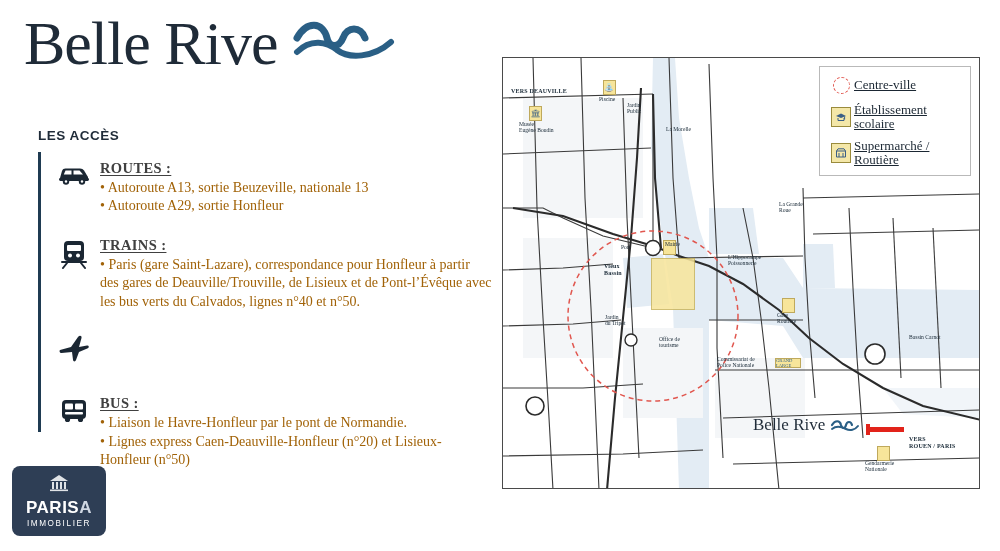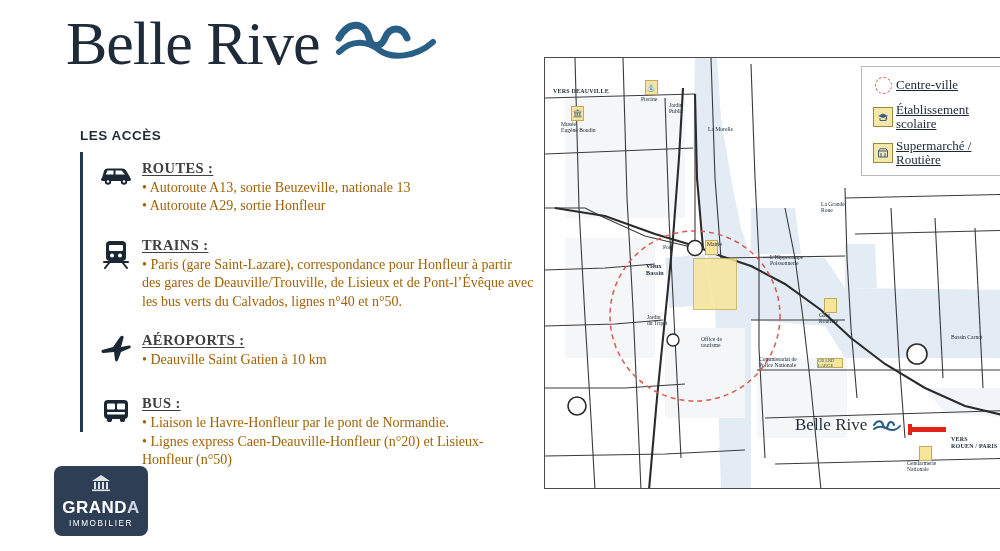--- a/index.html
+++ b/index.html
@@ -5,21 +5,21 @@
   * { box-sizing: border-box; }
   html, body { margin:0; padding:0; }
   body {
     width:1000px; height:551px;
     background:#ffffff;
     font-family:"Liberation Serif", serif;
     color:#1b2733;
     position:relative;
     overflow:hidden;
   }
-  .page { position:relative; width:840px; height:551px;margin-left:42px; }
+  .page { position:relative; width:840px; height:551px; }
 
   
   .brand {
     position:absolute; left:24px; top:12px;
     display:flex; align-items:flex-end;
   }
   .brand-text {
     font-family:"Liberation Serif", serif;
     font-size:62px; font-weight:400; letter-spacing:-1px;
     color:#1f2b38; line-height:1;
@@ -211,24 +211,20 @@
         <p style="white-space:pre-line; max-width:392px">• Paris (gare Saint-Lazare), correspondance pour Honfleur à partir des gares de Deauville/Trouville, de Lisieux et de Pont-l’Évêque avec les bus verts du Calvados, lignes n°40 et n°50.</p>
       </div>
     </div>
 
     <div class="block">
       <div class="ico">
         <svg width="32" height="28" viewBox="0 0 32 28">
           <path d="M2 16 L13 13 L20 3 C21.5 1 24 1.5 23.5 4 L21 13 L29 11.5 C31 11.2 31.5 13.5 29.8 14.3 L21 18 L18 26 C17.4 28 15.2 27.8 15 25.8 L14 18 L3.5 19 C1.6 19.2 1 17 2 16 Z" fill="#1b2733"></path>
         </svg>
       </div>
-      <div class="body">
-        <h3><span class="u">AÉROPORTS :</span></h3>
-        <p style="white-space:pre-line">• Deauville Saint Gatien à 10 km</p>
-      </div>
     </div>
 
     <div class="block">
       <div class="ico">
         <svg width="32" height="28" viewBox="0 0 32 28">
           <rect x="4" y="3" width="24" height="19" rx="4" fill="#1b2733"></rect>
           <rect x="7" y="6.5" width="8" height="6" rx="1" fill="#ffffff"></rect>
           <rect x="17" y="6.5" width="8" height="6" rx="1" fill="#ffffff"></rect>
           <rect x="7" y="15" width="18" height="2.4" rx="1" fill="#ffffff"></rect>
           <circle cx="9.5" cy="22.5" r="2.6" fill="#1b2733"></circle>
@@ -248,21 +244,21 @@
     <div class="glyph">
       <svg width="22" height="18" viewBox="0 0 22 18">
         <path d="M11 1 L20 7 L2 7 Z" fill="#ffffff" opacity=".9"></path>
         <rect x="4" y="8" width="2" height="7" fill="#ffffff" opacity=".9"></rect>
         <rect x="8" y="8" width="2" height="7" fill="#ffffff" opacity=".9"></rect>
         <rect x="12" y="8" width="2" height="7" fill="#ffffff" opacity=".9"></rect>
         <rect x="16" y="8" width="2" height="7" fill="#ffffff" opacity=".9"></rect>
         <rect x="2" y="15.5" width="18" height="1.6" fill="#ffffff" opacity=".9"></rect>
       </svg>
     </div>
-    <div class="c1"><span>GRAND</span><em>A</em></div>
+    <div class="c1"><span>PARIS</span><em>A</em></div>
     <div class="c2">IMMOBILIER</div>
   </div>
 
   <div class="map">
 
     <svg width="478" height="432" viewBox="0 0 478 432">
 
       <path d="M150 0 L172 0 L176 60 L186 120 L196 170 L206 200 L206 432 L176 432 L170 250 L158 170 L148 90 Z" fill="#e3ecf4"></path>
       <path d="M206 200 L280 200 L300 230 L478 232 L478 300 L300 300 L280 268 L206 262 Z" fill="#e3ecf4"></path>
       <path d="M206 150 L250 150 L256 196 L206 196 Z" fill="#e3ecf4"></path>

